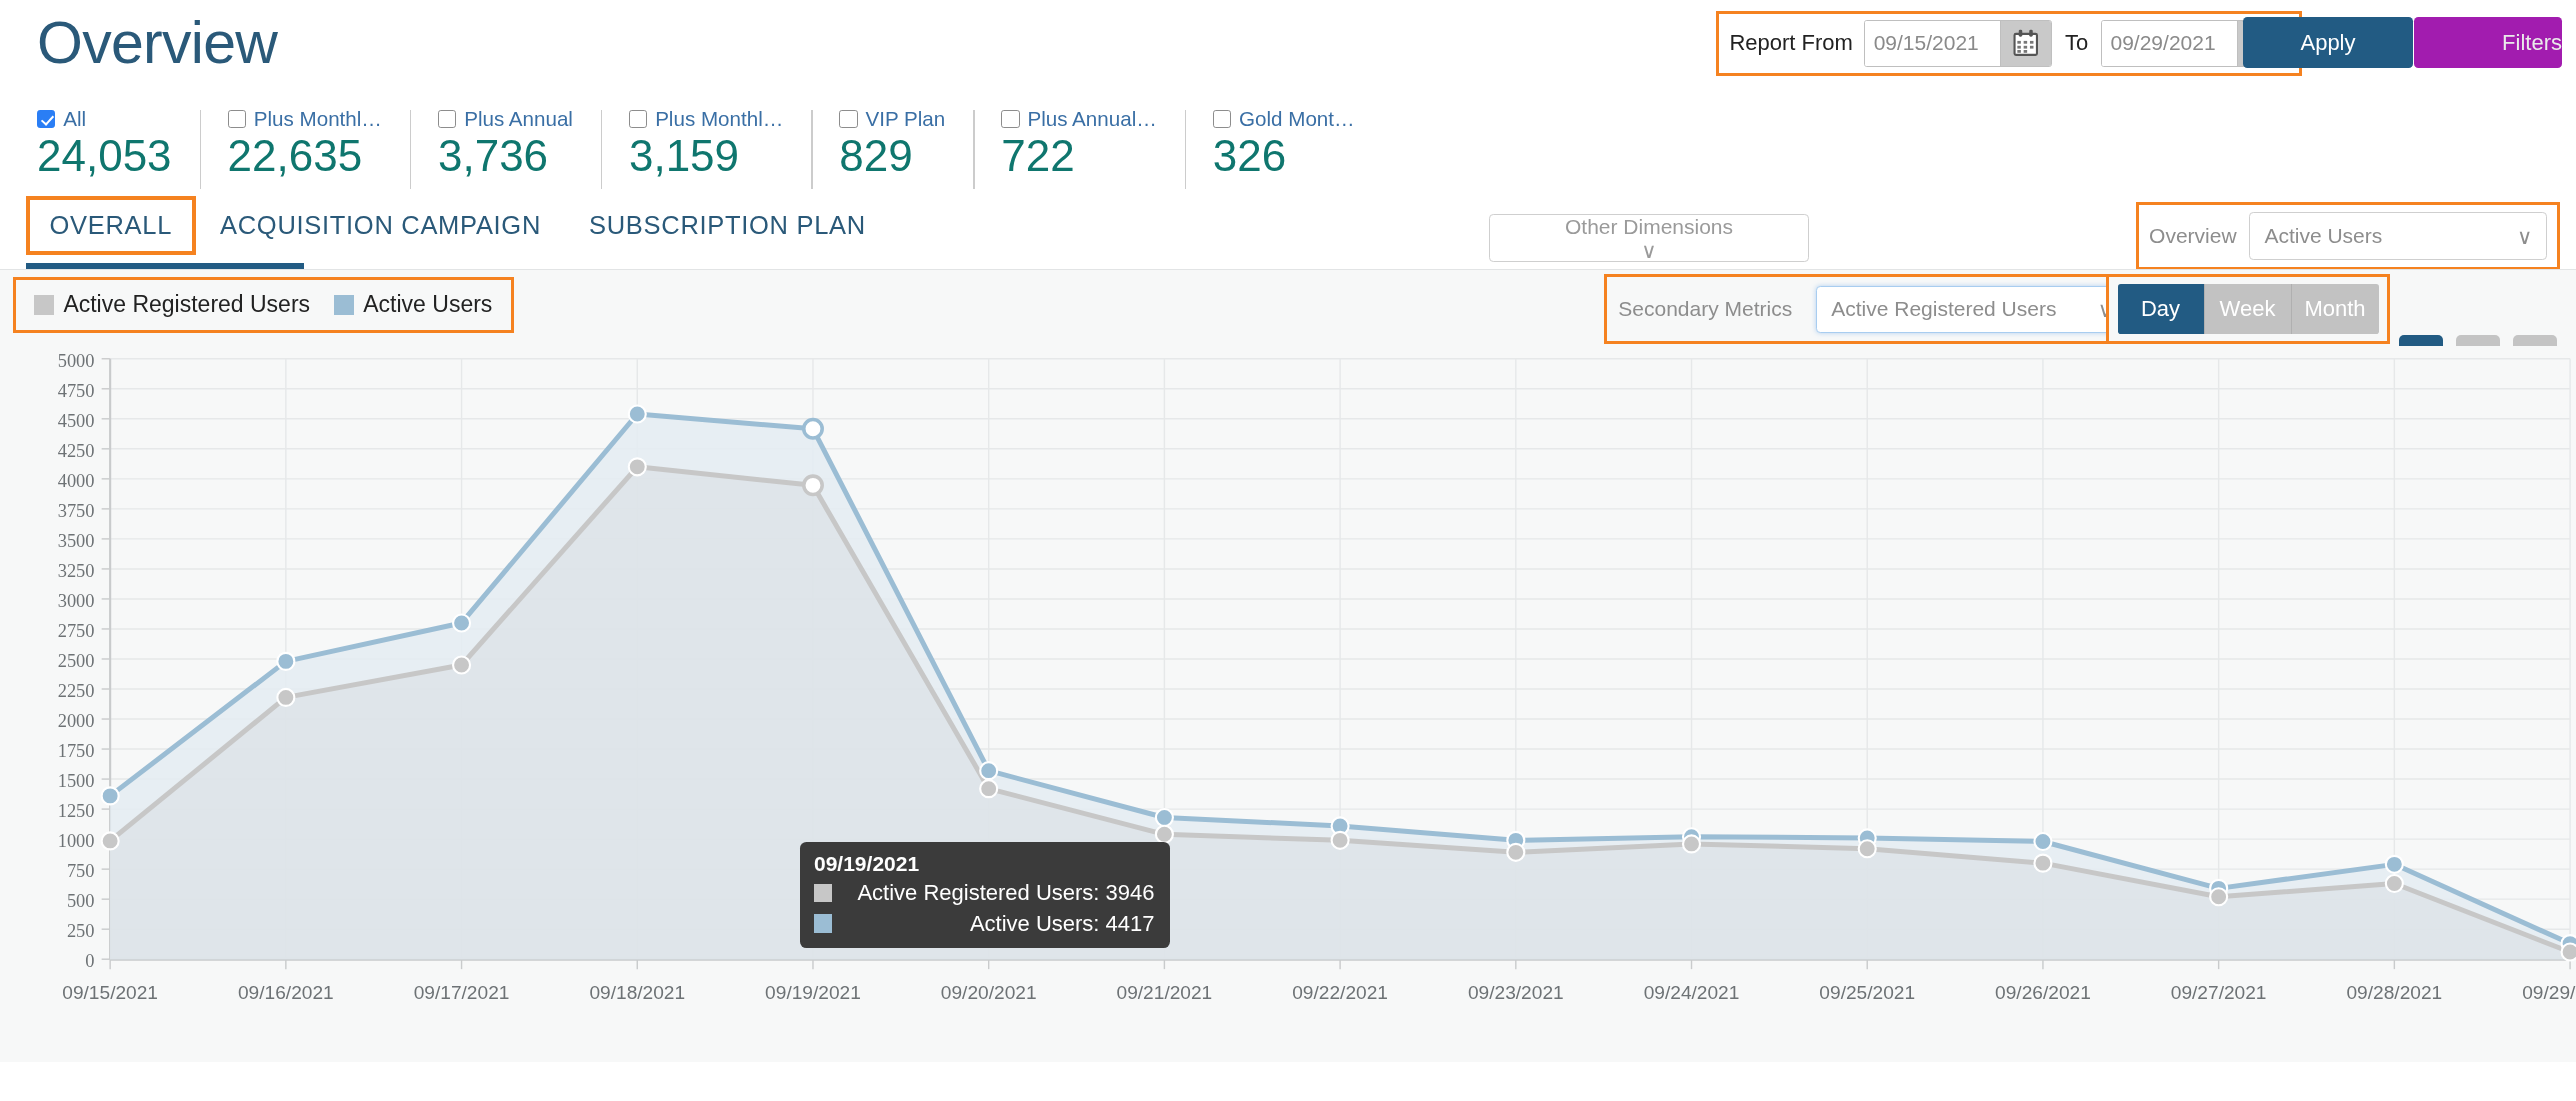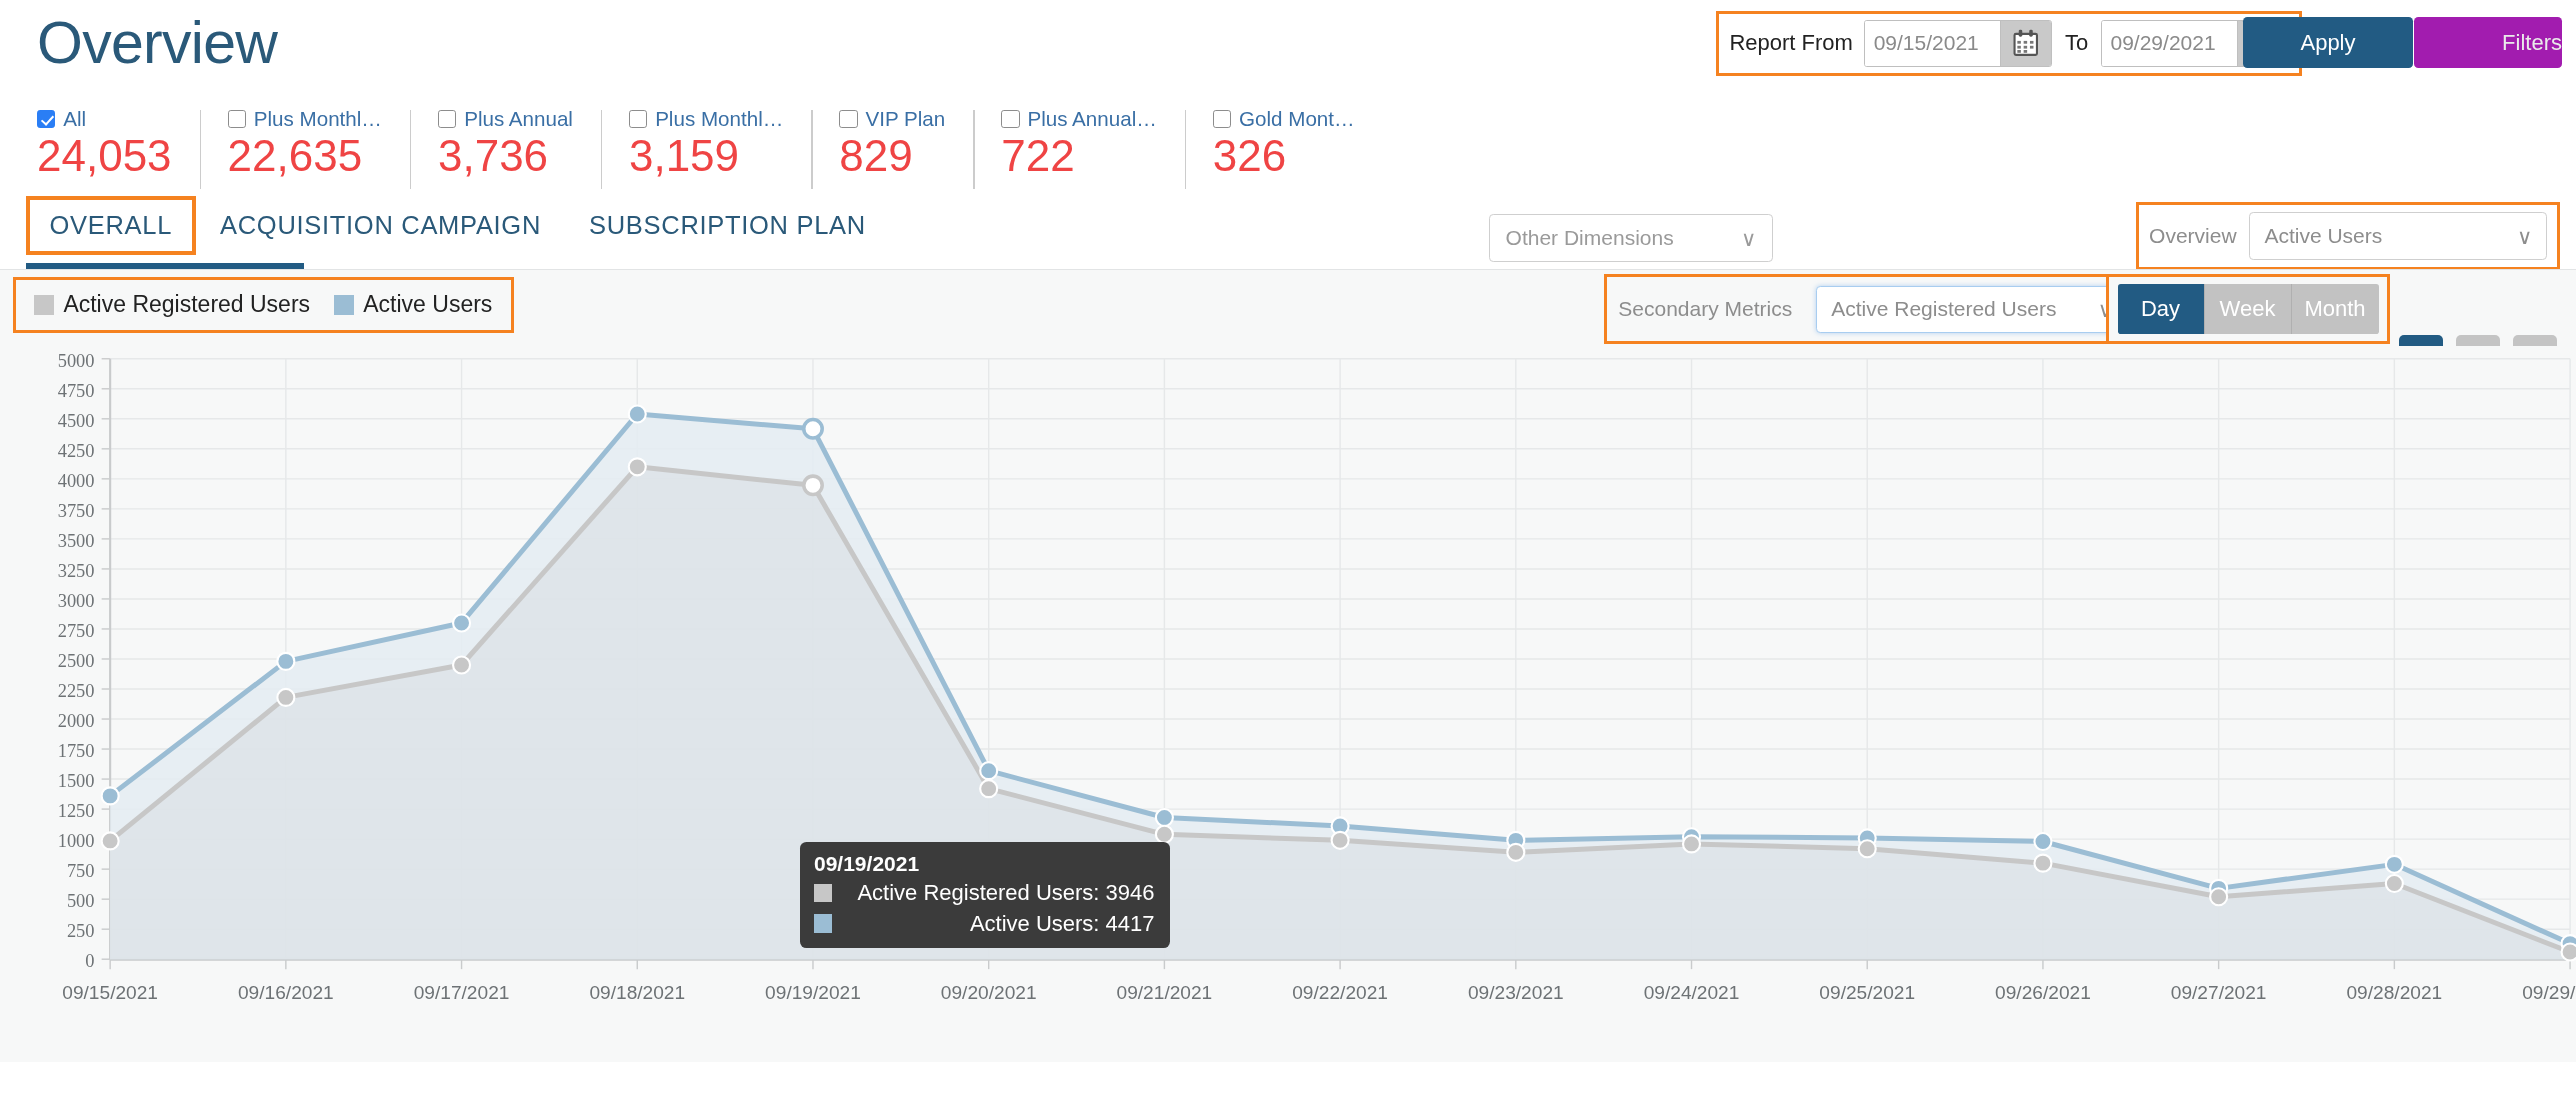--- a/index.html
+++ b/index.html
@@ -70,37 +70,37 @@
   .kpi-cb {
     width:18.4px; height:18.4px; border:1.4px solid #8d8d8d; border-radius:2.8px; background:#fff;
     display:inline-block; position:relative; flex:none; cursor:pointer;
   }
   .kpi-cb.checked { background:#2a7ef5; border-color:#2a7ef5; }
   .kpi-cb.checked::after {
     content:""; position:absolute; left:5.7px; top:2.1px; width:5px; height:10px;
     border:solid #fff; border-width:0 2.1px 2.1px 0; transform:rotate(42deg);
   }
   .kpi-label { font-size:20.6px; color:#3a6fa5; white-space:nowrap; }
-  .kpi-value { font-size:44px; color:#ef4444; font-weight:400; margin-top:1.4px; line-height:1.05; white-space:nowrap; }
+  .kpi-value { font-size:44px; color:#0f766e; font-weight:400; margin-top:1.4px; line-height:1.05; white-space:nowrap; }
 
   
   #tabs-row { position:relative; height:78px; }
   #tabs { position:absolute; left:25.5px; top:4.3px; display:flex; align-items:center; }
   .tab {
     font-size:25.5px; color:#2a5979; letter-spacing:0.7px;
     padding:15.6px 24px; cursor:pointer; white-space:nowrap;
   }
   .tab.active { border:4.3px solid #f58220; background:#fff; padding:11.3px 20px; }
   #tab-underline { position:absolute; left:25.5px; bottom:-4.3px; width:278px; height:10px; background:#225b83; }
 
   #other-dim {
     position:absolute; left:1489px; top:23px;
-    width:284px; height:48px; border:1.4px solid #cfcfcf; border-radius:4.3px;
+    width:320px; height:48px; border:1.4px solid #cfcfcf; border-radius:4.3px;
     background:#fff; display:flex; align-items:center; justify-content:space-between;
-    padding:0 15.6px; cursor:pointer;
+    padding:0 15.6px; cursor:pointer;flex-direction:column;
   }
   #other-dim span { font-size:21px; color:#9a9a9a; }
 
   #metrics-wrap {
     position:absolute; right:15.6px; top:11.3px;
     border:3.5px solid #f58220; background:#fff; padding:7px 10px;
     display:flex; align-items:center; gap:12.8px;
   }
   #metrics-wrap > .m-label { font-size:21px; color:#8d8d8d; }
   #metrics-select {

